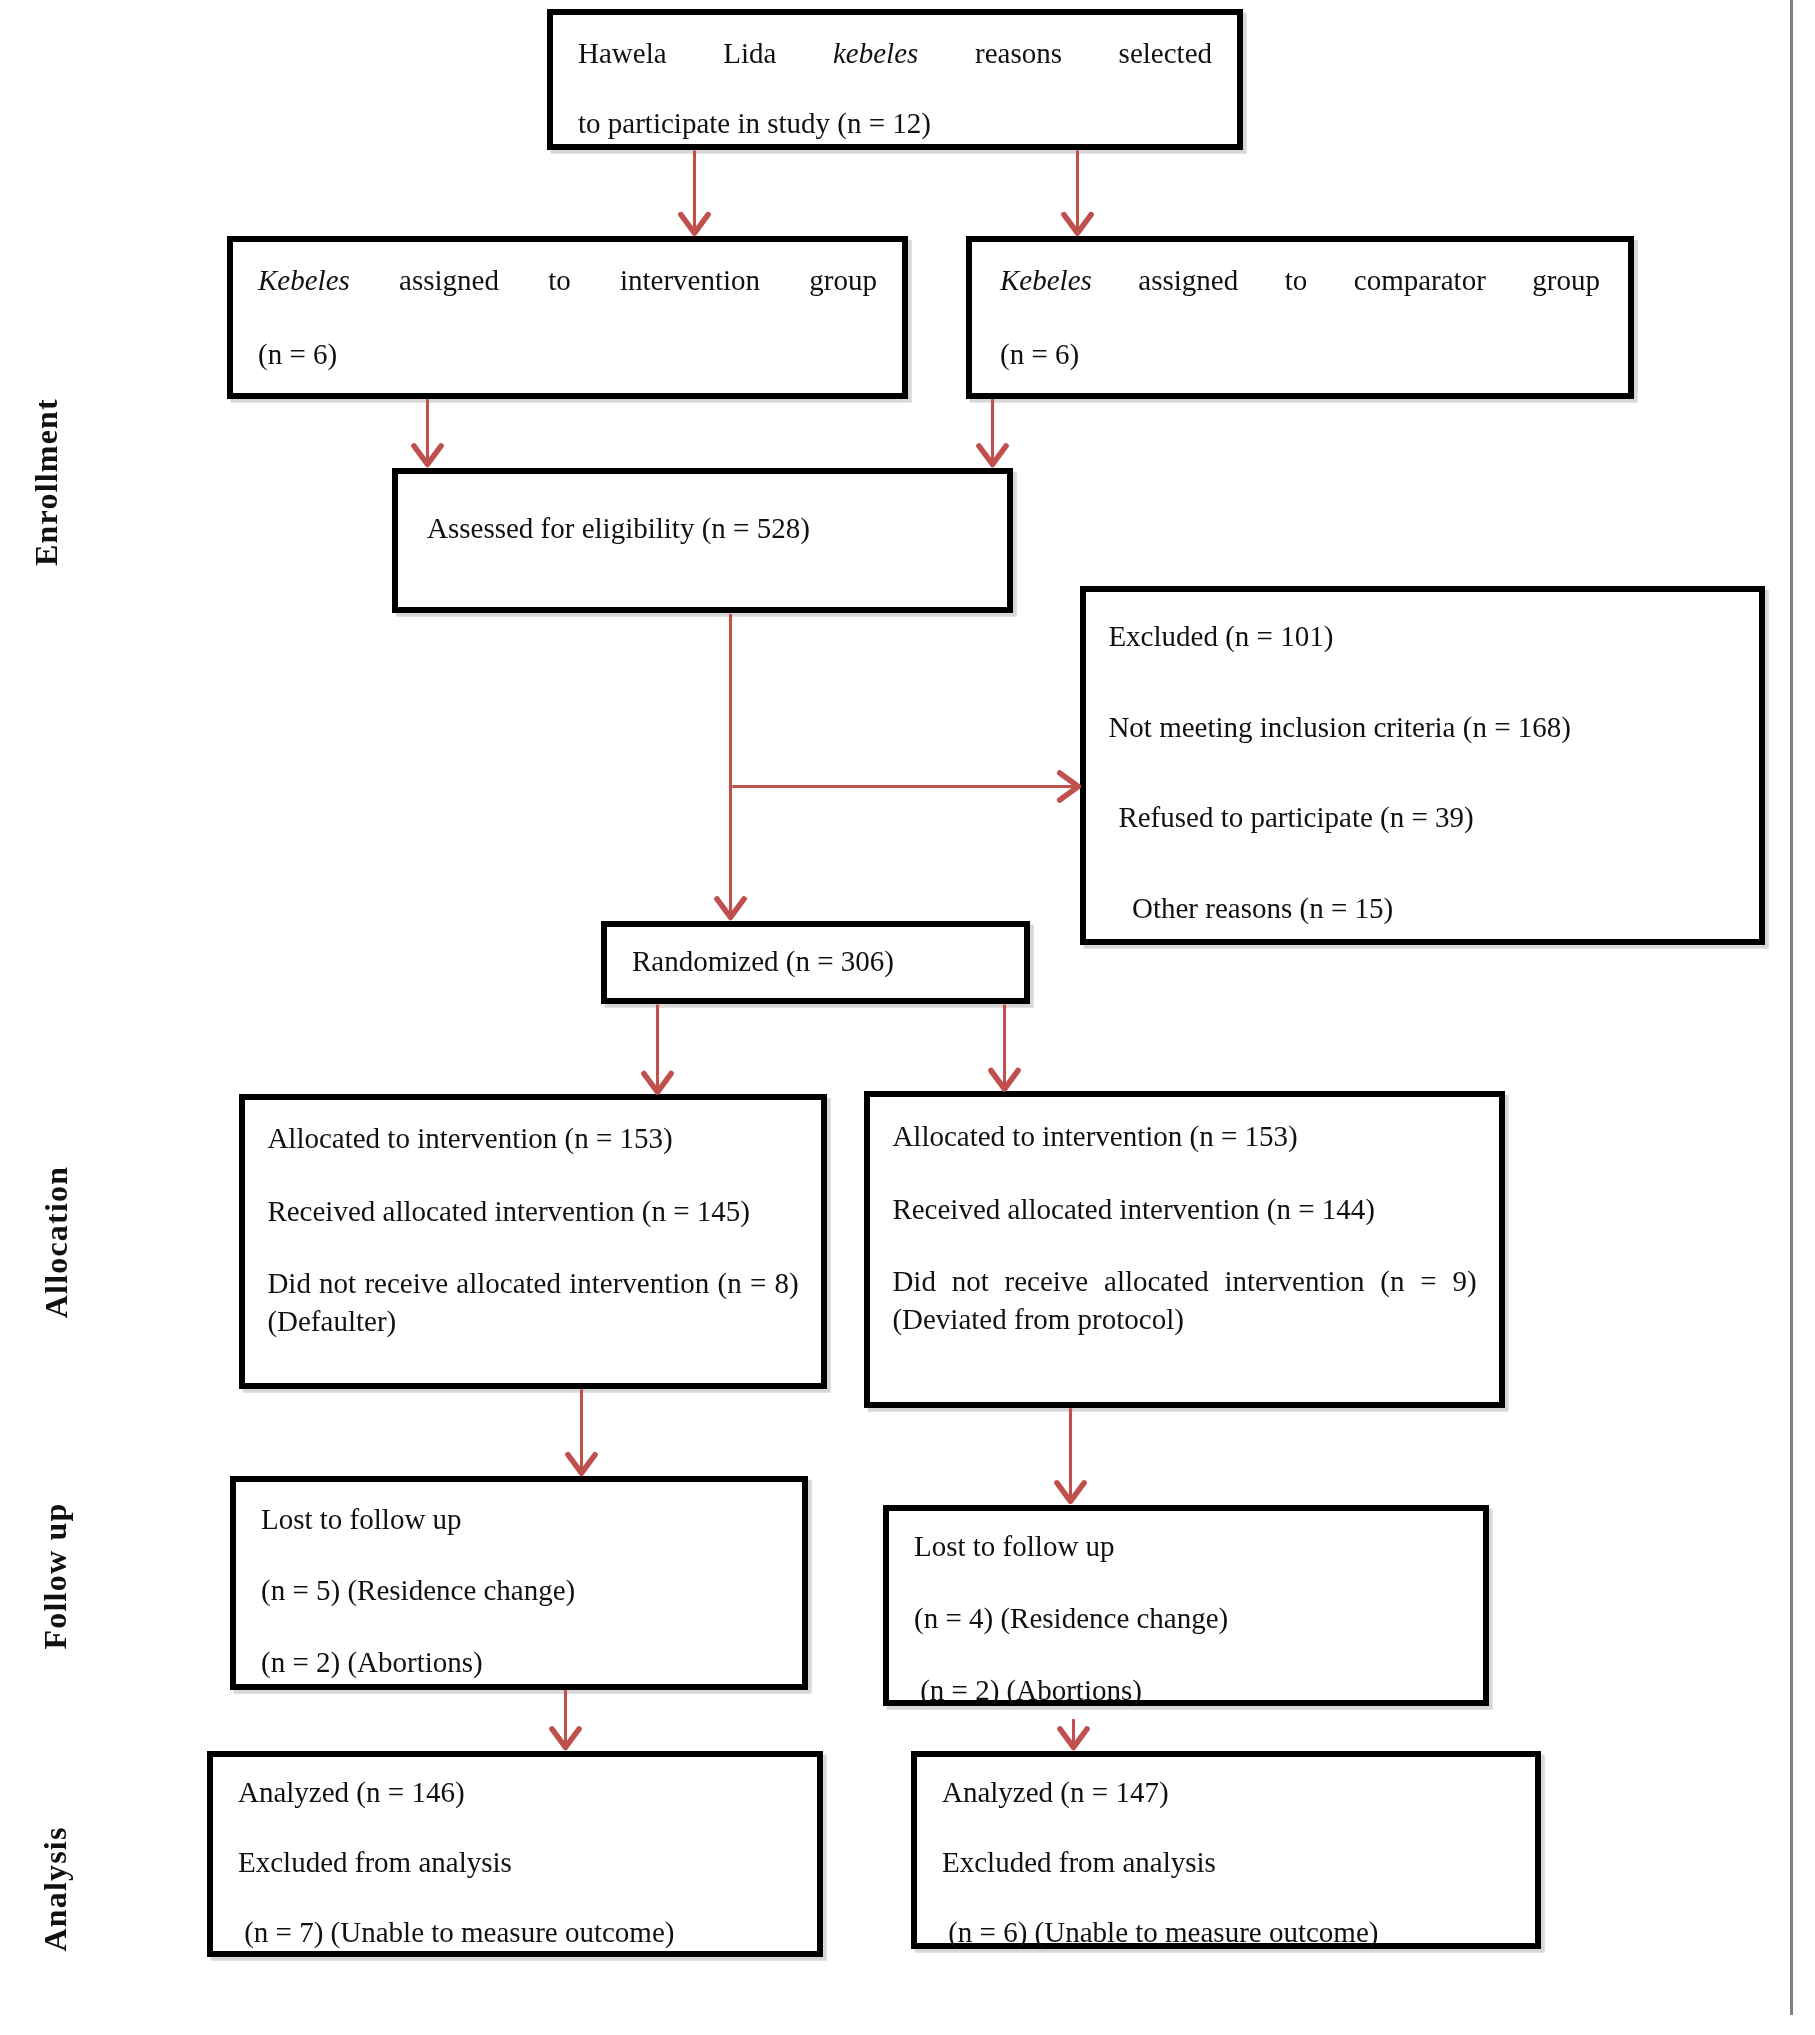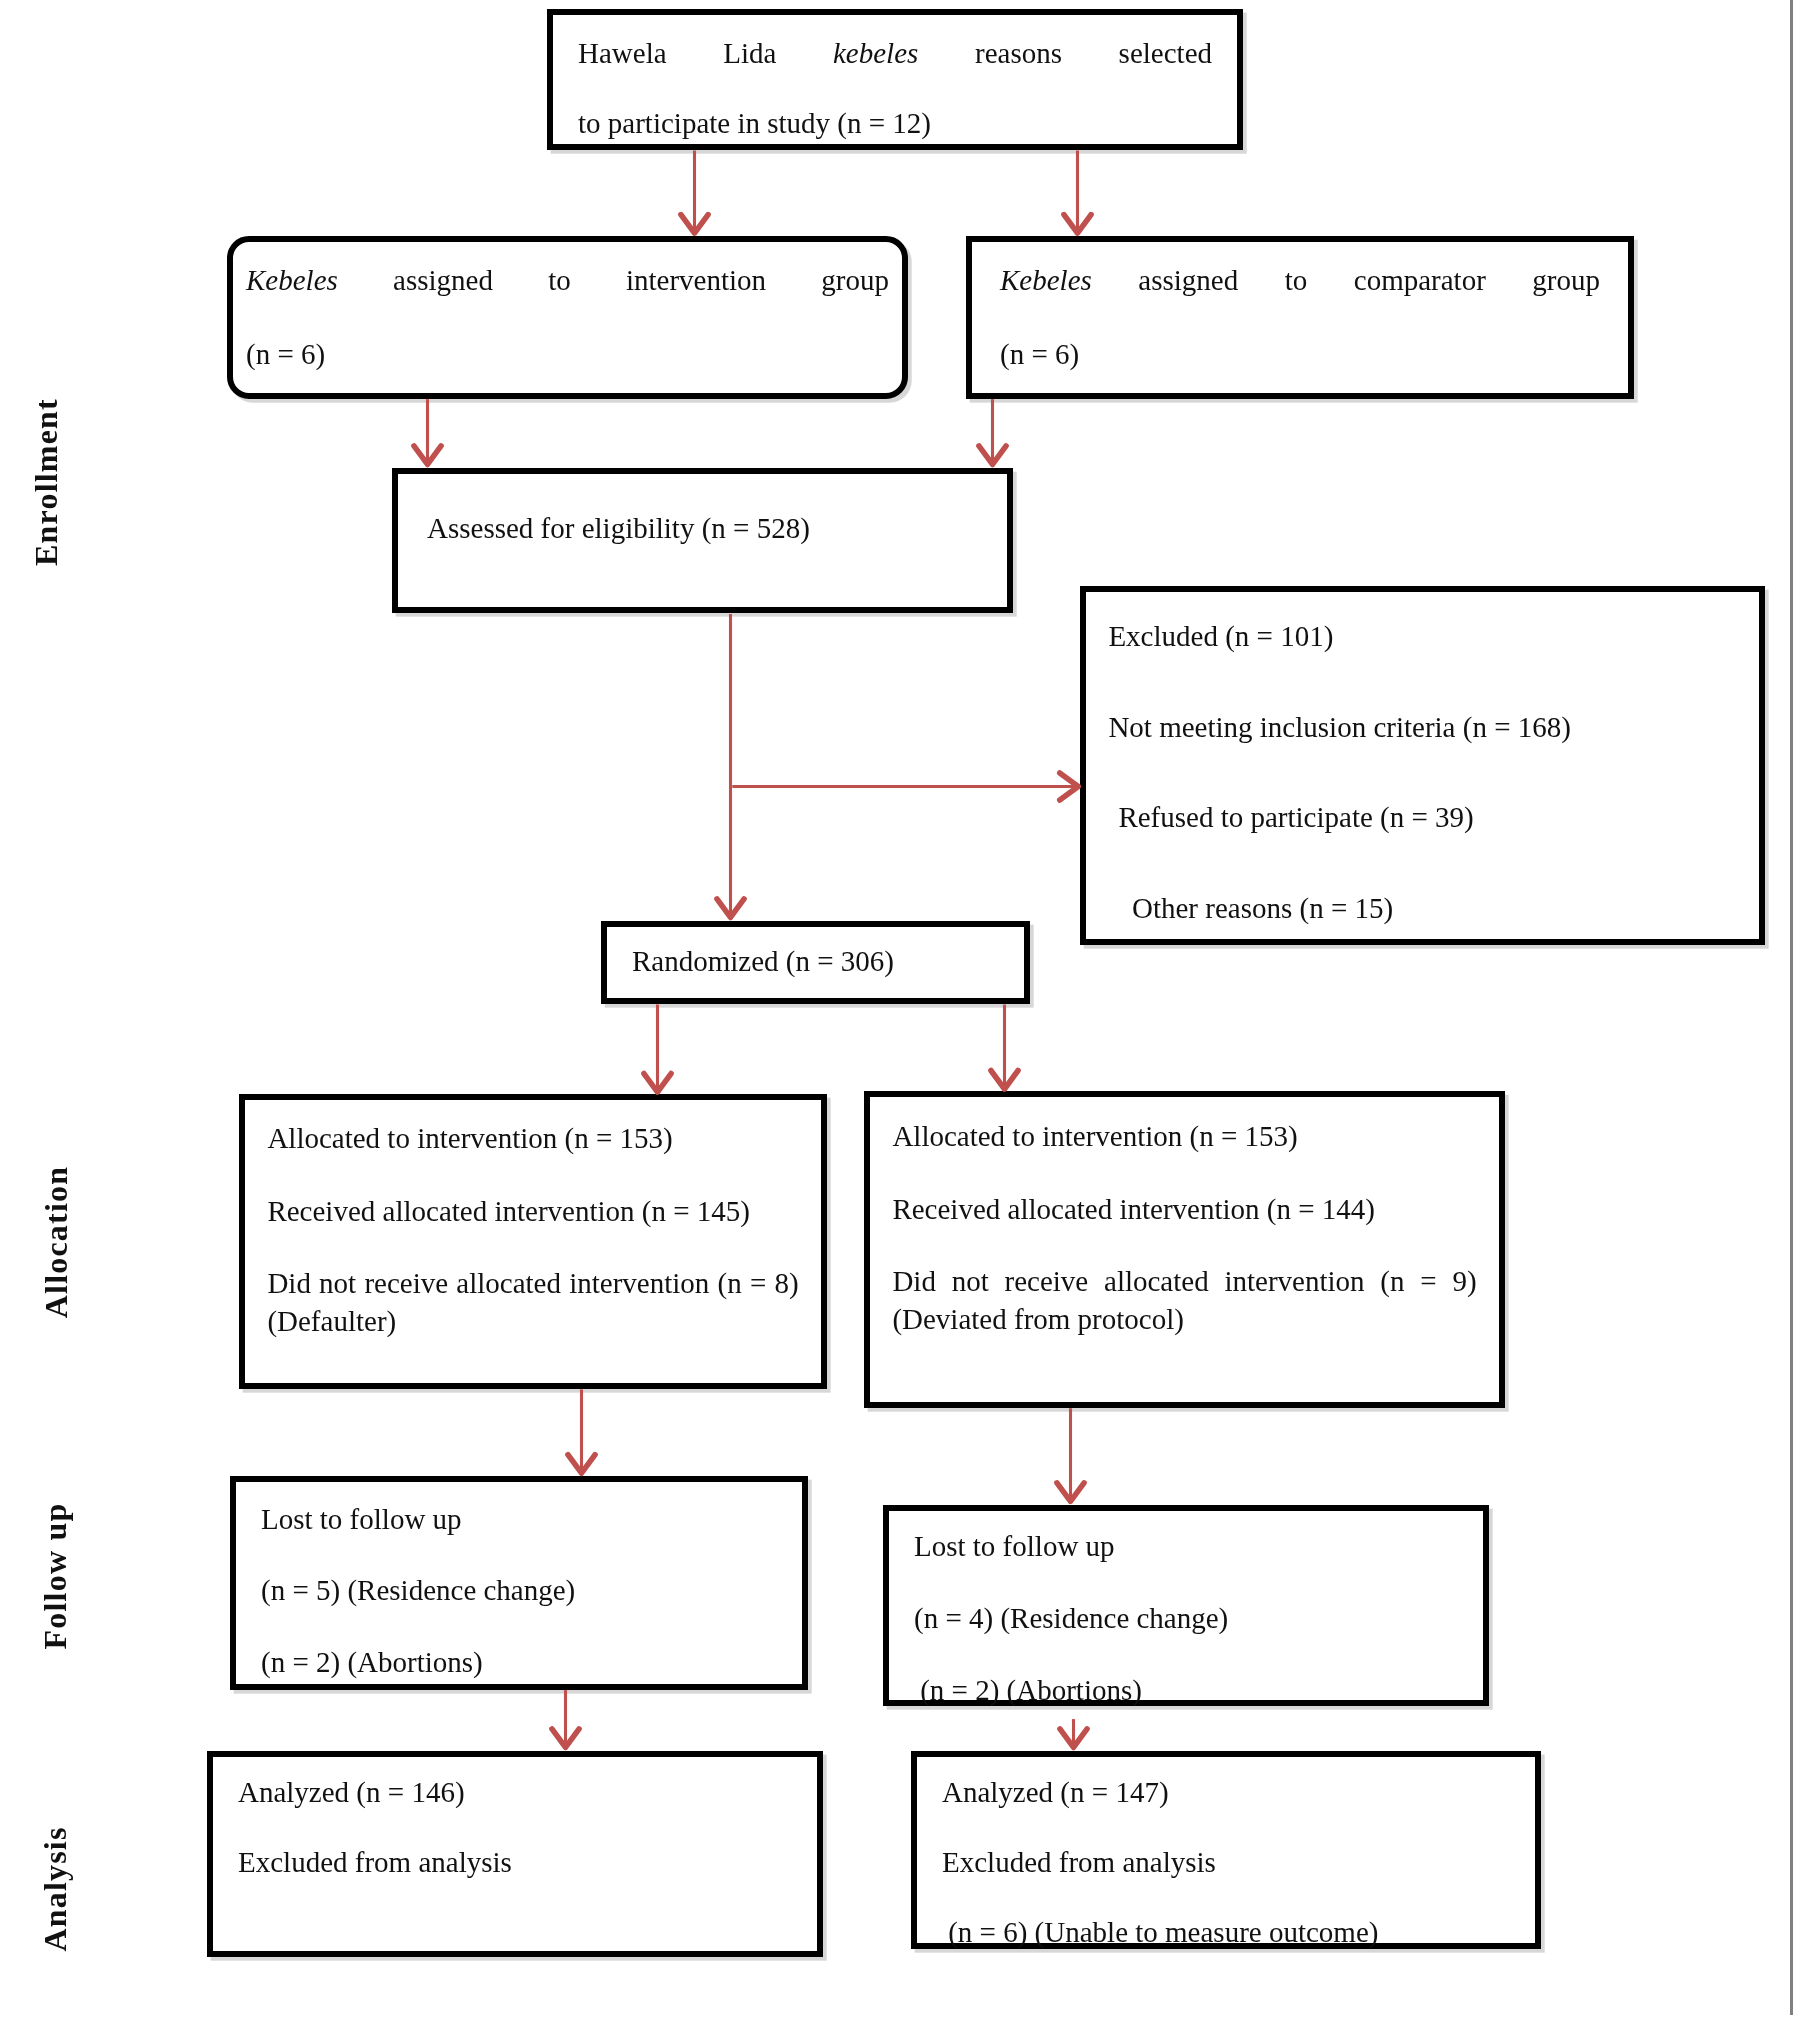--- a/index.html
+++ b/index.html
@@ -19,21 +19,21 @@
   .box p{margin:0;}
   .jf{text-align:justify; text-align-last:justify;}
   .jm{text-align:justify;}
   .it{font-style:italic;}
   .ind-1{padding-left:10px;}
   .ind-2{padding-left:23.6px;}
   .ind-05{padding-left:6.2px;}
 
   .b-top{left:547px; top:9.3px; width:696px; height:141px; padding:20px 25px;}
   .b-top p{margin-bottom:32px;}
-  .b-keb-int{left:227px; top:236px; width:681px; height:163px; padding:20px 13px;border-radius:22px;}
+  .b-keb-int{left:227px; top:236px; width:681px; height:163px; padding:20px 25px;}
   .b-keb-comp{left:966px; top:236px; width:668px; height:163px; padding:20px 28px;}
   .b-keb-int p,.b-keb-comp p{margin-bottom:36px;}
   .b-assessed{left:392px; top:468px; width:621px; height:145px; padding:36px 25px 0 29px;}
   .b-excluded{left:1080px; top:586px; width:685px; height:359px; padding:26px 18.7px 0 22.4px;}
   .b-excluded p{margin-bottom:53px;}
   .b-rand{left:601px; top:921px; width:429px; height:83px; padding:16px 0 0 25px;}
   .b-alloc-int{left:239px; top:1094px; width:588px; height:295px; padding:20px 22.4px 0 22.4px;}
   .b-alloc-comp{left:864px; top:1091px; width:641px; height:317px; padding:21px 22.4px 0 22.4px;}
   .b-alloc-int p,.b-alloc-comp p{margin-bottom:35px;}
   .b-fu-int{left:230px; top:1476px; width:578px; height:214px; padding:18.7px 18.7px 0 25px;}
@@ -115,20 +115,21 @@
 
   <div class="box b-fu-comp">
     <p>Lost to follow up</p>
     <p>(n = 4) (Residence change)</p>
     <p class="ind-05">(n = 2) (Abortions)</p>
   </div>
 
   <div class="box b-an-int">
     <p>Analyzed (n = 146)</p>
     <p>Excluded from analysis</p>
+    <p class="ind-05">(n = 7) (Unable to measure outcome)</p>
   </div>
 
   <div class="box b-an-comp">
     <p>Analyzed (n = 147)</p>
     <p>Excluded from analysis</p>
     <p class="ind-05">(n = 6) (Unable to measure outcome)</p>
   </div>
 
   <svg class="arrow" style="left:676px; top:150px;" width="37" height="86" viewBox="0 0 60 138">
     <line class="shaft" x1="30" y1="0" x2="30" y2="134"></line>

